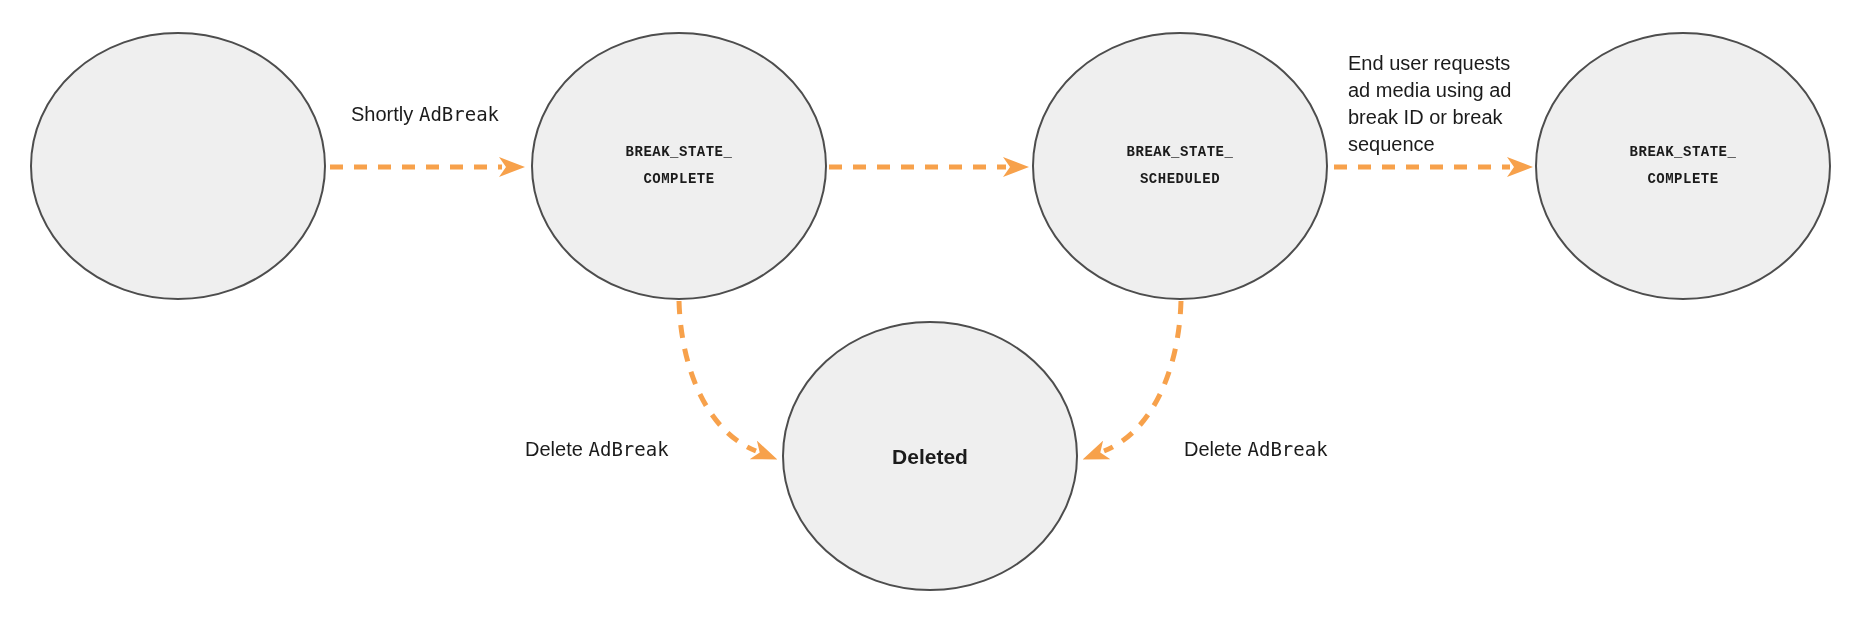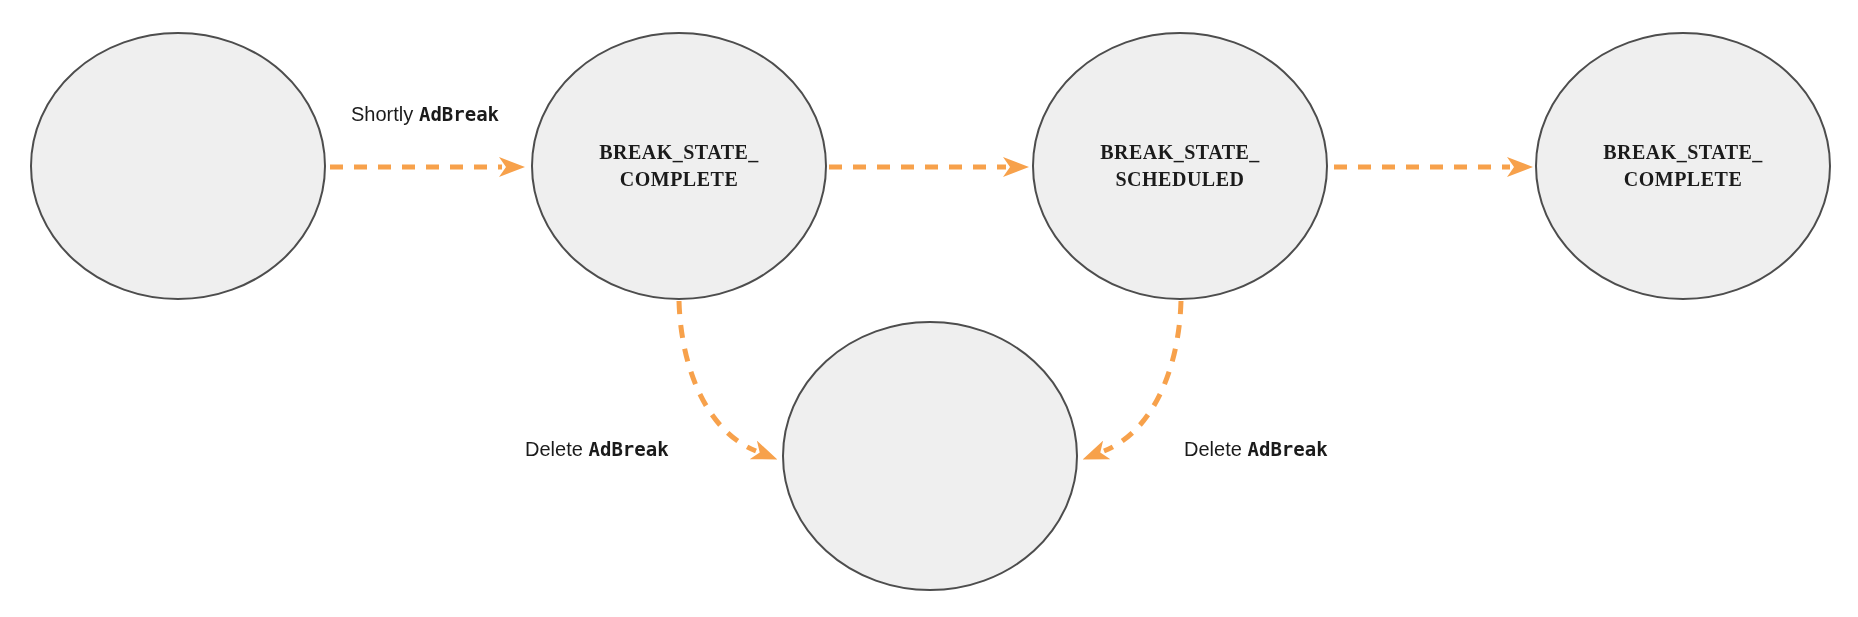--- a/index.html
+++ b/index.html
@@ -37,38 +37,37 @@
     justify-content: center;
     text-align: center;
     width: 294px;
     height: 266px;
     font-weight: bold;
     font-size: 21px;
     line-height: 27px;
     pointer-events: none;
   }
   .node-label .mono-line {
-    font-family: Liberation Serif, serif;
-    font-size: 20px;
+    font-family: Liberation Mono, monospace;
+    font-size: 14px;
     letter-spacing: 0.5px;
     white-space: pre;
   }
   .edge-label {
     position: absolute;
     font-size: 20px;
     line-height: 26px;
     white-space: nowrap;
   }
   .mono {
     font-family: "DejaVu Sans Mono", monospace;
     font-size: 19px;
   }
   .ml {
     margin-left: 0.30em;
-    font-weight: bold;
   }
   .block {
     display: block;
   }
   .multiline {
     line-height: 27px;
   }
 </style>
 </head>
 <body>
@@ -104,28 +103,37 @@
   <div class="node-label" style="left:1033px; top:33px;">
     <span class="mono-line">BREAK_STATE_</span>
     <span class="mono-line">SCHEDULED</span>
   </div>
 
   <div class="node-label" style="left:1536px; top:33px;">
     <span class="mono-line">BREAK_STATE_</span>
     <span class="mono-line">COMPLETE</span>
   </div>
 
+  <div class="node-label" style="left:783px; top:322px; height:268px;">
+    <span>Deleted</span>
+  </div>
 
   <div class="edge-label" style="left:351px; top:101px;">
     <span>Shortly</span><span class="mono ml">AdBreak</span>
   </div>
 
   <div class="edge-label multiline" style="left:835px; top:88px;">
   </div>
 
+  <div class="edge-label multiline" style="left:1348px; top:50px;">
+    <span class="block">End user requests</span>
+    <span class="block">ad media using ad</span>
+    <span class="block">break ID or break</span>
+    <span class="block">sequence</span>
+  </div>
 
   <div class="edge-label" style="left:525px; top:436px;">
     <span>Delete</span><span class="mono ml">AdBreak</span>
   </div>
 
   <div class="edge-label" style="left:1184px; top:436px;">
     <span>Delete</span><span class="mono ml">AdBreak</span>
   </div>
 
 </div>

